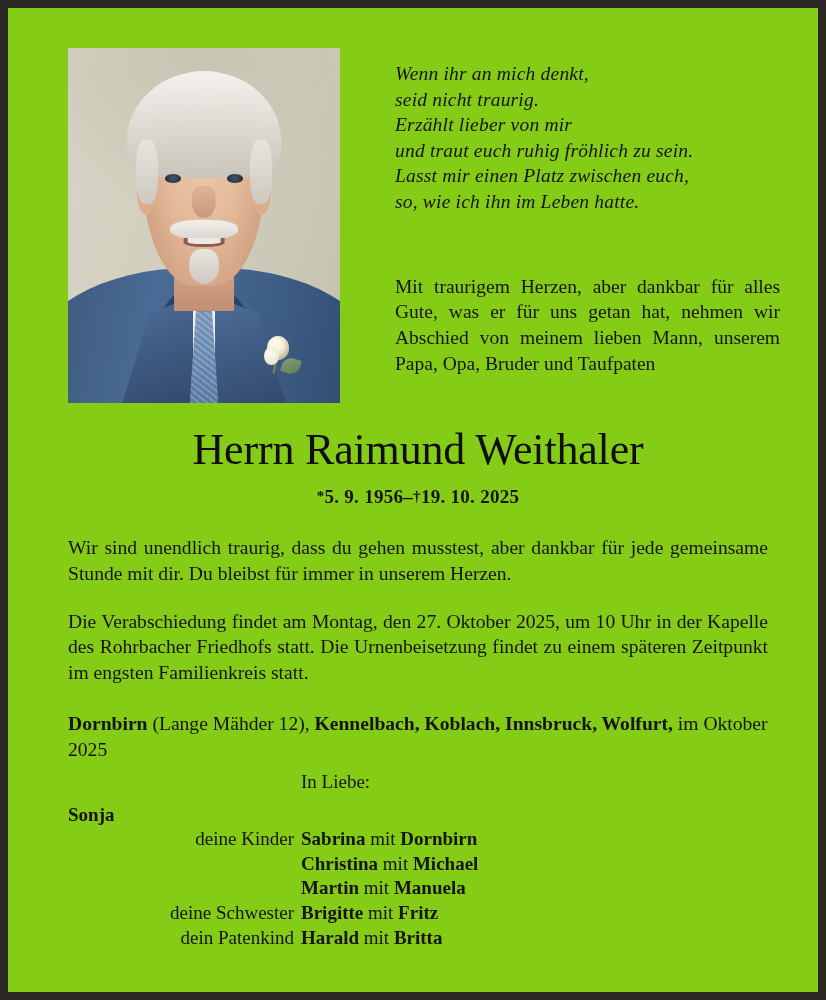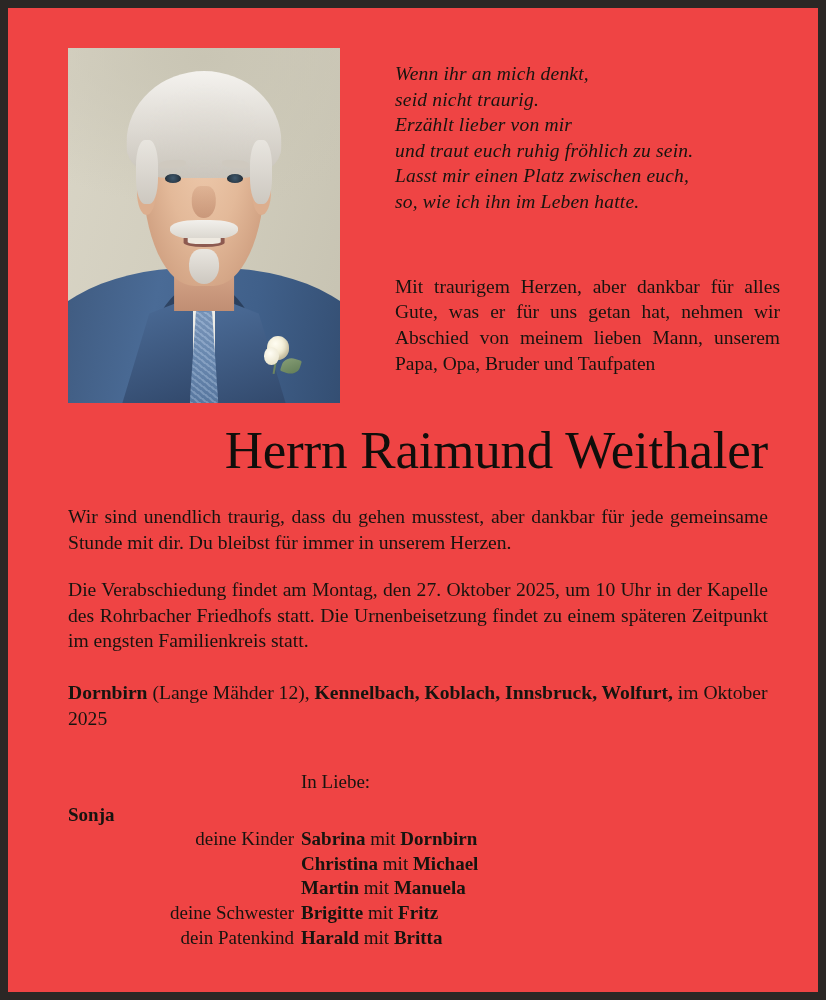--- a/index.html
+++ b/index.html
@@ -17,21 +17,21 @@
     width: 826px;
     height: 1000px;
     box-sizing: border-box;
     background: #2b2725;
     padding: 8px;
   }
   .sheet {
     position: relative;
     width: 100%;
     height: 100%;
-    background: #ef4444;
+    background: #84cc16;
     box-sizing: border-box;
     overflow: hidden;
     text-decoration: underline;
   }
 
   
   .top-area {
     position: absolute;
     left: 0;
     top: 0;
@@ -316,22 +316,22 @@
   }
 
   
   .full {
     position: absolute;
     left: 60px;
     top: 414px;
     width: 700px;
   }
   .name {
-    text-align: right;
-    font-size: 53px;
+    text-align: center;
+    font-size: 44px;
     line-height: 56px;
     color: #100e0b;
     letter-spacing: -0.004em;
     white-space: nowrap;
   }
   .dates {
     text-align: center;
     font-weight: bold;
     font-size: 19px;
     line-height: 24px;
@@ -436,20 +436,23 @@
           <div>Lasst mir einen Platz zwischen euch,</div>
           <div>so, wie ich ihn im Leben hatte.</div>
         </div>
         <div class="intro">Mit traurigem Herzen, aber dankbar für alles Gute, was er für uns getan hat, nehmen wir Abschied von meinem lieben Mann, unserem Papa, Opa, Bruder und Taufpaten</div>
       </div>
 
     </div>
 
     <div class="full">
       <div class="name">Herrn Raimund Weithaler</div>
+      <div class="dates">
+        <span class="sym">*</span><span>5. 9. 1956</span><span>–</span><span class="sym">†</span><span>19. 10. 2025</span>
+      </div>
 
       <div class="para first">Wir sind unendlich traurig, dass du gehen musstest, aber dankbar für jede gemeinsame Stunde mit dir. Du bleibst für immer in unserem Herzen.</div>
       <div class="para">Die Verabschiedung findet am Montag, den 27. Oktober 2025, um 10 Uhr in der Kapelle des Rohrbacher Friedhofs statt. Die Urnenbeisetzung findet zu einem späteren Zeitpunkt im engsten Familienkreis statt.</div>
 
       <div class="para places">
         <b>Dornbirn</b><span> (Lange Mähder 12), </span><b>Kennelbach, Koblach, Innsbruck, Wolfurt,</b><span> im Oktober 2025</span>
       </div>
     </div>
 
     <div class="family">

